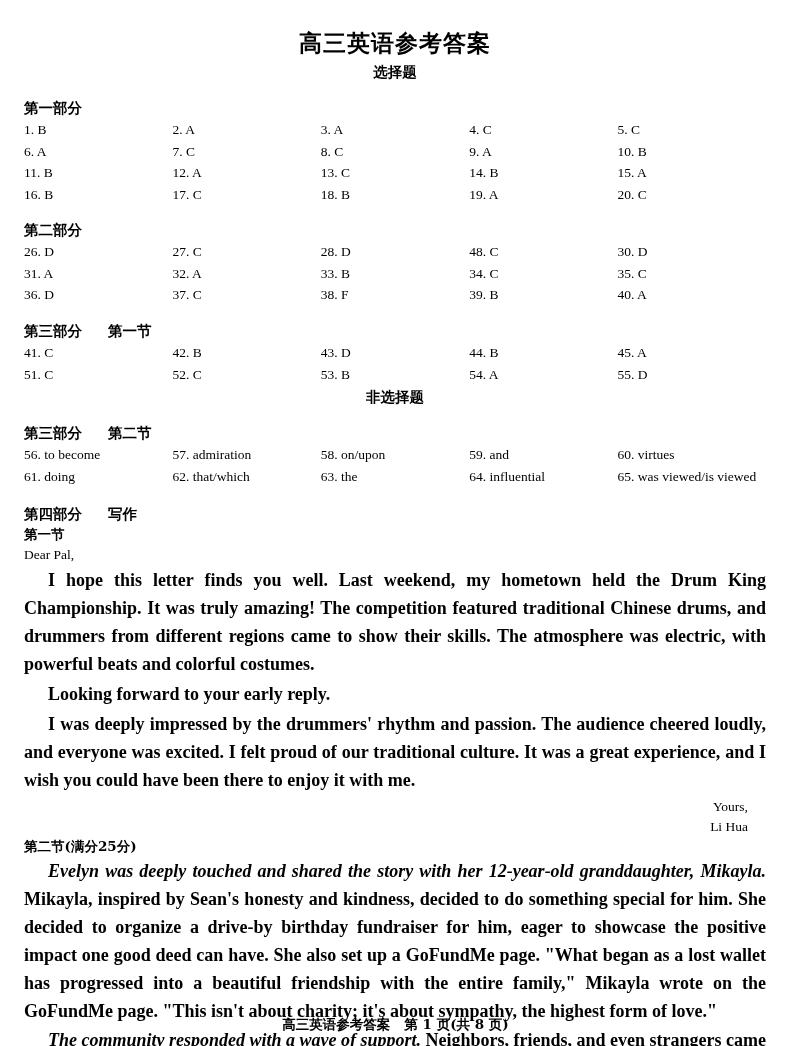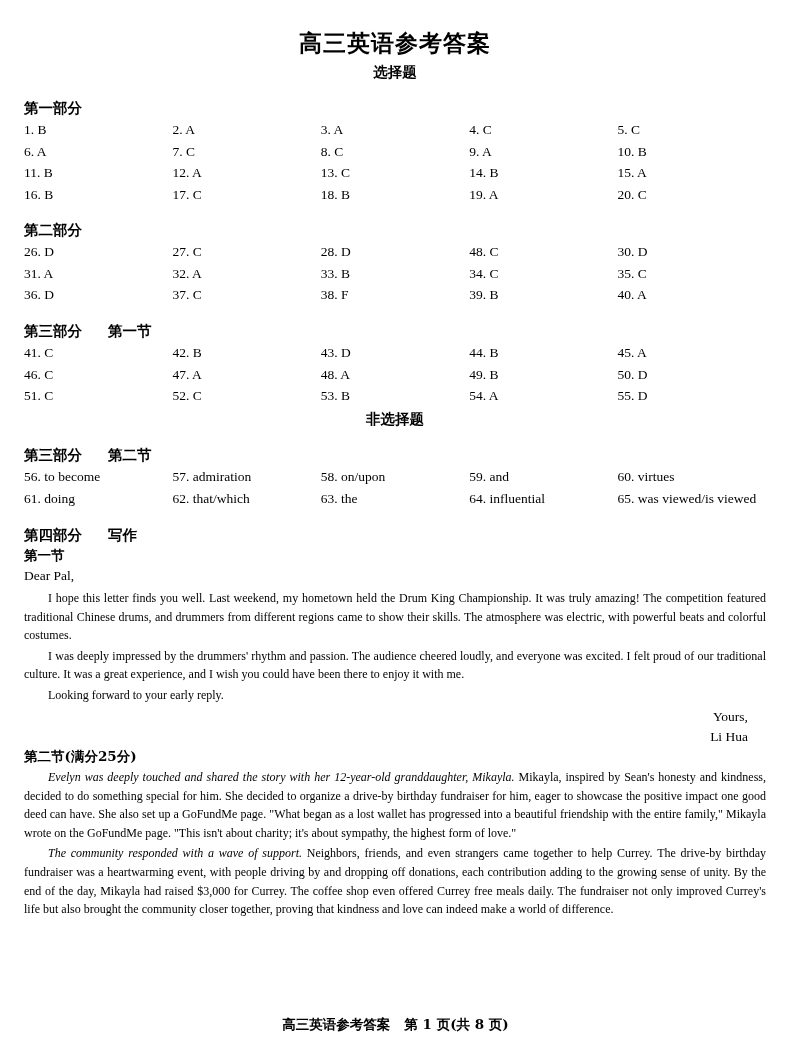--- a/index.html
+++ b/index.html
@@ -74,25 +74,26 @@
     font-weight: bold;
     margin: 1px 0 1px 0;
     font-family: "DejaVu Serif", "Liberation Serif", serif;
   }
   .letter-line {
     font-size: 13.5px;
     line-height: 1.55;
     margin: 1px 0;
   }
   p.body-text {
-    font-size: 12px;
+    font-size: 18px;
     line-height: 1.55;
     margin: 2px 0 2px 0;
     text-align: justify;
     text-indent: 24px;
+    font-weight: bold;
   }
   .sign {
     text-align: right;
     font-size: 13.5px;
     line-height: 1.5;
     margin-right: 18px;
   }
   .ital { font-style: italic; margin-top: 22px; }
   .footer {
     position: absolute;
@@ -179,27 +180,20 @@
   </div>
 
   <div class="ans-row five">
     <div class="ans-cell">41. C</div>
     <div class="ans-cell">42. B</div>
     <div class="ans-cell">43. D</div>
     <div class="ans-cell">44. B</div>
     <div class="ans-cell">45. A</div>
   </div>
   <div class="ans-row five">
-    <div class="ans-cell">46. C</div>
-    <div class="ans-cell">47. A</div>
-    <div class="ans-cell">48. A</div>
-    <div class="ans-cell">49. B</div>
-    <div class="ans-cell">50. D</div>
-  </div>
-  <div class="ans-row five">
     <div class="ans-cell">51. C</div>
     <div class="ans-cell">52. C</div>
     <div class="ans-cell">53. B</div>
     <div class="ans-cell">54. A</div>
     <div class="ans-cell">55. D</div>
   </div>
 
   <div class="section-center">非选择题</div>
 
   <div class="part-head">
@@ -223,22 +217,22 @@
 
   <div class="part-head">
     <span>第四部分</span><span class="sub">写作</span>
   </div>
 
   <div class="sub-head">第一节</div>
 
   <div class="letter-line">Dear Pal,</div>
 
   <p class="body-text">I hope this letter finds you well. Last weekend, my hometown held the Drum King Championship. It was truly amazing! The competition featured traditional Chinese drums, and drummers from different regions came to show their skills. The atmosphere was electric, with powerful beats and colorful costumes.</p>
+  <p class="body-text">Looking forward to your early reply.</p>
   <p class="body-text">I was deeply impressed by the drummers' rhythm and passion. The audience cheered loudly, and everyone was excited. I felt proud of our traditional culture. It was a great experience, and I wish you could have been there to enjoy it with me.</p>
-  <p class="body-text">Looking forward to your early reply.</p>
 
   <div class="sign">Yours,</div>
   <div class="sign">Li Hua</div>
 
   <div class="sub-head">第二节(满分25分)</div>
 
   <p class="body-text"><span class="ital">Evelyn was deeply touched and shared the story with her 12-year-old granddaughter, Mikayla.</span><span> Mikayla, inspired by Sean's honesty and kindness, decided to do something special for him. She decided to organize a drive-by birthday fundraiser for him, eager to showcase the positive impact one good deed can have. She also set up a GoFundMe page. "What began as a lost wallet has progressed into a beautiful friendship with the entire family," Mikayla wrote on the GoFundMe page. "This isn't about charity; it's about sympathy, the highest form of love."</span></p>
 
   <p class="body-text"><span class="ital">The community responded with a wave of support.</span><span> Neighbors, friends, and even strangers came together to help Currey. The drive-by birthday fundraiser was a heartwarming event, with people driving by and dropping off donations, each contribution adding to the growing sense of unity. By the end of the day, Mikayla had raised $3,000 for Currey. The coffee shop even offered Currey free meals daily. The fundraiser not only improved Currey's life but also brought the community closer together, proving that kindness and love can indeed make a world of difference.</span></p>
 

